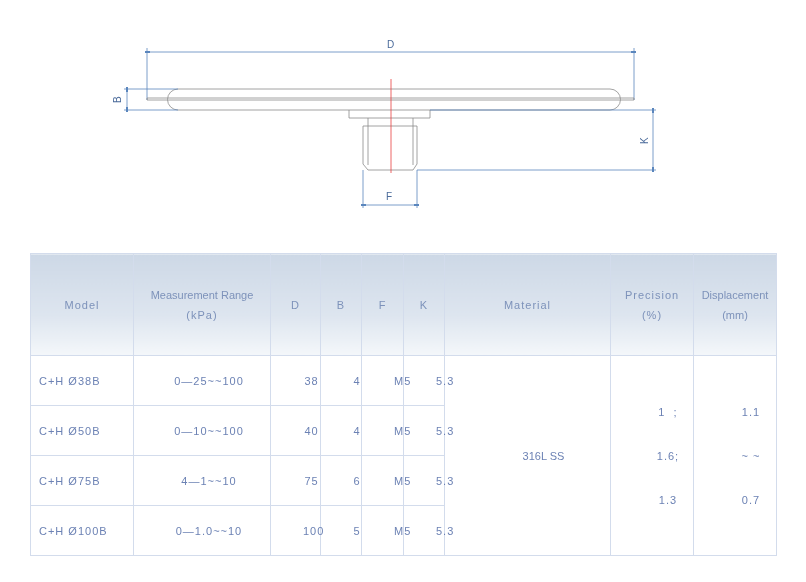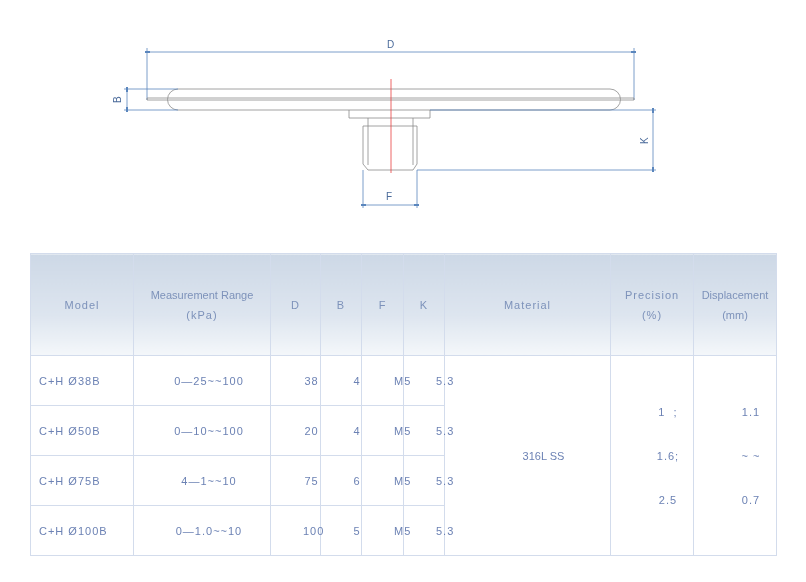--- a/index.html
+++ b/index.html
@@ -139,32 +139,32 @@
       <td class="left">C+H Ø38B</td>
       <td class="range">0—25~~100</td>
       <td>38</td>
       <td>4</td>
       <td>M5</td>
       <td>5.3</td>
       <td rowspan="4" style="letter-spacing:0">316L SS</td>
       <td rowspan="4" class="multi">
         <span class="stack-line" style="white-space:pre">1  ;</span>
         <span class="stack-line">1.6;</span>
-        <span class="stack-line">2.5</span>
+        <span class="stack-line">1.3</span>
       </td>
       <td rowspan="4" class="multi">
         <span class="stack-line">1.1</span>
         <span class="stack-line">~ ~</span>
         <span class="stack-line">0.7</span>
       </td>
     </tr>
     <tr>
       <td class="left">C+H Ø50B</td>
       <td class="range">0—10~~100</td>
-      <td>20</td>
+      <td>40</td>
       <td>4</td>
       <td>M5</td>
       <td>5.3</td>
     </tr>
     <tr>
       <td class="left">C+H Ø75B</td>
       <td class="range">4—1~~10</td>
       <td>75</td>
       <td>6</td>
       <td>M5</td>

